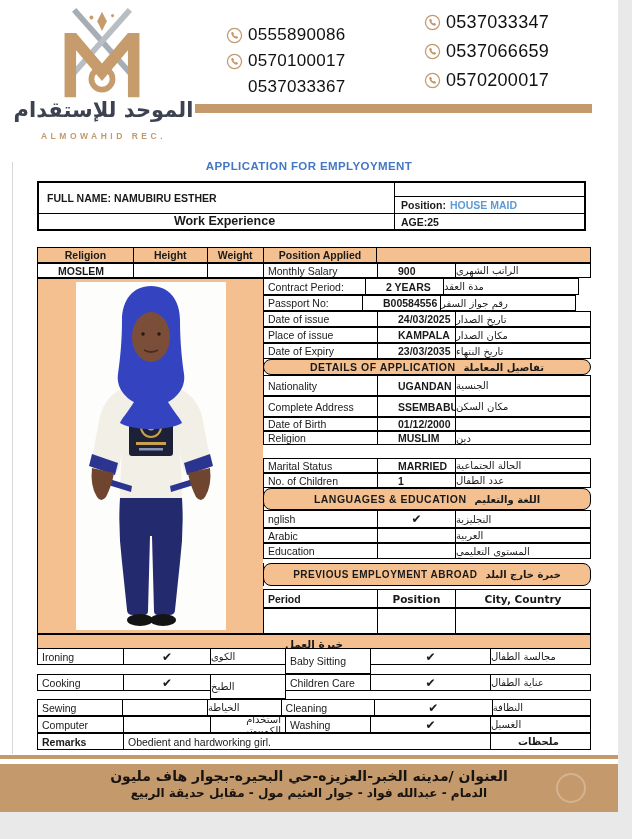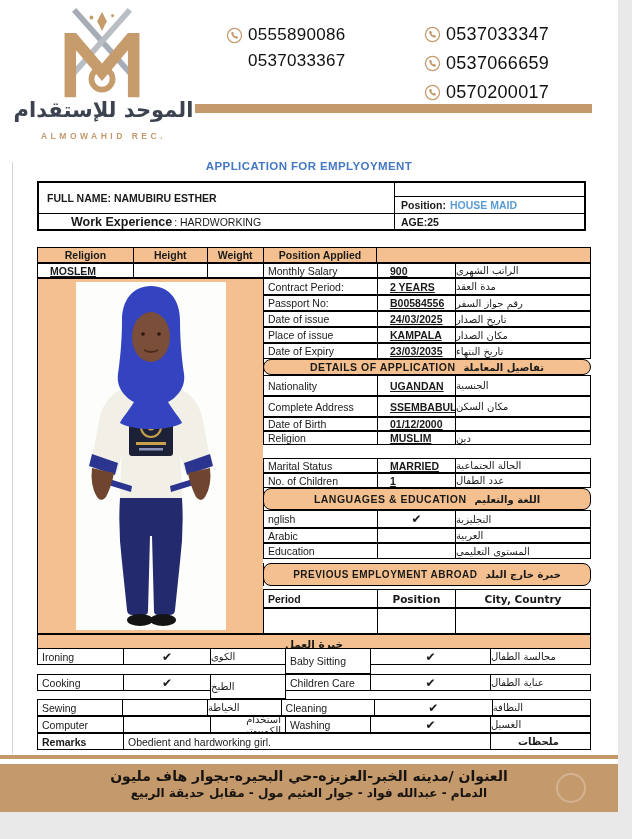--- a/index.html
+++ b/index.html
@@ -12,56 +12,56 @@
   .edge-line { position:absolute; left:12px; top:162px; width:1px; height:592px; background:#d6d6d6; }
 
   
   .logo-mark { position:absolute; left:48px; top:6px; width:108px; height:96px; }
   .logo-arabic { position:absolute; left:6px; top:98px; width:195px; text-align:center;
     font-size:21px; font-weight:bold; color:#3c4250; direction:rtl; font-family:"DejaVu Sans",sans-serif; }
   .logo-latin { position:absolute; left:6px; top:131px; width:195px; text-align:center;
     font-size:8.5px; letter-spacing:3.5px; color:#c49a6c; font-weight:bold; }
   .phones { position:absolute; display:flex; flex-direction:column; }
   .phones.center { left:226px; top:22px; }
-  .phones.right  { left:424px; top:20px; }
+  .phones.right  { left:424px; top:8px; }
   .phone-row { display:flex; align-items:center; height:26px; }
   .phones.right .phone-row { height:29px; }
   .phone-ico { width:17px; height:17px; margin-right:5px; flex:0 0 17px; }
   .phone-ico.empty svg { visibility:hidden; }
   .phone-num { font-size:17px; font-weight:500; color:#111; letter-spacing:0.3px; }
   .phones.right .phone-num { font-size:18px; }
   .tan-bar { position:absolute; left:195px; top:104px; width:397px; height:9px; background:#c49a6c; }
 
   
   .doc-title { position:absolute; left:0; top:160px; width:618px; text-align:center;
     font-size:11.5px; font-weight:bold; color:#4477c4; letter-spacing:0.4px; }
 
   
   .name-table { position:absolute; left:37px; top:181px; width:549px; height:50px;
     border:2px solid #000; background:#fff; }
   .nt-cell { position:absolute; overflow:hidden; font-size:10.5px; display:flex; align-items:center; }
   .nt-fullname { left:0; top:0; width:355px; height:31px; border-bottom:1px solid #000;
     padding-left:8px; font-weight:bold; font-size:10.5px; }
-  .nt-workexp { left:16px; top:31px; width:355px; height:15px; padding-left:16px; }
+  .nt-workexp { left:0; top:31px; width:355px; height:15px; padding-left:16px;flex-direction:column; }
   .nt-workexp .big { font-weight:bold; font-size:12.5px; }
   .nt-workexp .rest { font-size:10.5px; margin-left:2px; }
   .nt-r-empty { left:355px; top:0; width:191px; height:14px; border-left:1px solid #000; border-bottom:1px solid #000; }
   .nt-position { left:355px; top:14px; width:191px; height:17px; border-left:1px solid #000; border-bottom:1px solid #000; padding-left:6px; }
   .nt-position .plabel { font-weight:600; }
   .nt-position .pvalue { color:#5b9bd5; font-weight:600; margin-left:4px; }
   .nt-age { left:355px; top:31px; width:191px; height:15px; border-left:1px solid #000; padding-left:6px; font-weight:600; }
 
   
   .mrow { display:flex; }
   .cell { border:1px solid #000; display:flex; align-items:center; overflow:hidden;
     font-size:10.5px; background:#fff; }
   .mrow .cell + .cell { margin-left:-1px; }
   .hdr { background:#f5c08f; font-weight:bold; justify-content:center; }
   .lbl { padding-left:4px; }
-  .val { padding-left:12px; font-weight:bold;text-decoration:underline; }
+  .val { padding-left:20px; font-weight:bold; }
   .arb { justify-content:flex-end; padding-right:4px; font-size:10px; direction:rtl;
     font-family:"DejaVu Sans",sans-serif; }
   .chk { justify-content:center; font-weight:bold; font-size:12px; font-family:"DejaVu Sans",sans-serif; }
   .gap { border:none; background:#fff; }
 
   .main-table { position:absolute; left:37px; top:247px; width:554px; }
   .body-flex { display:flex; }
   .photo-cell { width:227px; height:356px; border:1px solid #000; background:#f5c08f;
     display:flex; justify-content:center; align-items:center; }
   .photo { width:150px; height:348px; background:#fdfdfb; }
@@ -104,20 +104,27 @@
 
   <div class="phones center">
     <div class="phone-row">
       <span class="phone-ico"><svg viewBox="0 0 24 24">
             <circle cx="12" cy="12" r="10" fill="none" stroke="#c49a6c" stroke-width="1.8"></circle>
             <path d="M8.2 7.2C7.4 8 7.2 9.2 7.8 10.6 8.7 12.7 10.4 14.8 12.6 16 14 16.8 15.4 16.8 16.2 16L16.8 15.3C17.2 14.9 17.1 14.3 16.7 14L15 12.8C14.6 12.5 14.1 12.6 13.8 13L13.4 13.5C12.2 12.8 11.1 11.7 10.4 10.5L10.9 10.1C11.3 9.8 11.4 9.3 11.1 8.9L9.9 7.3C9.6 6.9 9 6.8 8.6 7.2Z" fill="#c49a6c"></path>
           </svg></span>
       <span class="phone-num">0555890086</span>
     </div>
     <div class="phone-row">
+      <span class="phone-ico"><svg viewBox="0 0 24 24">
+            <circle cx="12" cy="12" r="10" fill="none" stroke="#c49a6c" stroke-width="1.8"></circle>
+            <path d="M8.2 7.2C7.4 8 7.2 9.2 7.8 10.6 8.7 12.7 10.4 14.8 12.6 16 14 16.8 15.4 16.8 16.2 16L16.8 15.3C17.2 14.9 17.1 14.3 16.7 14L15 12.8C14.6 12.5 14.1 12.6 13.8 13L13.4 13.5C12.2 12.8 11.1 11.7 10.4 10.5L10.9 10.1C11.3 9.8 11.4 9.3 11.1 8.9L9.9 7.3C9.6 6.9 9 6.8 8.6 7.2Z" fill="#c49a6c"></path>
+          </svg></span>
+      <span class="phone-num">0570100017</span>
+    </div>
+    <div class="phone-row">
       <span class="phone-ico empty"><svg viewBox="0 0 24 24">
             <circle cx="12" cy="12" r="10" fill="none" stroke="#c49a6c" stroke-width="1.8"></circle>
           </svg></span>
       <span class="phone-num">0537033367</span>
     </div>
   </div>
 
   <div class="phones right">
     <div class="phone-row">
       <span class="phone-ico"><svg viewBox="0 0 24 24">
@@ -215,26 +222,26 @@
             <ellipse cx="75" cy="55" rx="19" ry="25" fill="#7a4e39"></ellipse>
             <circle cx="67" cy="52" r="1.8" fill="#2a180f"></circle>
             <circle cx="83" cy="52" r="1.8" fill="#2a180f"></circle>
             <path d="M68 68 Q75 72 82 68" stroke="#4a2a1c" stroke-width="1.8" fill="none"></path>
           </svg>
         </div>
       </div>
 
       <div class="right-stack">
         <div class="mrow">
-          <div class="cell lbl" style="width:115px;height:17px">Contract Period:</div>
+          <div class="cell lbl" style="width:103px;height:17px">Contract Period:</div>
           <div class="cell val" style="width:79px;height:17px">2 YEARS</div>
           <div class="cell arb" style="width:136px;height:17px">مدة العقد</div>
         </div>
         <div class="mrow">
-          <div class="cell lbl" style="width:115px;height:16px">Passport  No:</div>
+          <div class="cell lbl" style="width:100px;height:16px">Passport  No:</div>
           <div class="cell val" style="width:79px;height:16px">B00584556</div>
           <div class="cell arb" style="width:136px;height:16px">رقم جواز السفر</div>
         </div>
         <div class="mrow">
           <div class="cell lbl" style="width:115px;height:16px">Date of issue</div>
           <div class="cell val" style="width:79px;height:16px">24/03/2025</div>
           <div class="cell arb" style="width:136px;height:16px">تاريخ  الصدار</div>
         </div>
         <div class="mrow">
           <div class="cell lbl" style="width:115px;height:16px">Place of issue</div>

